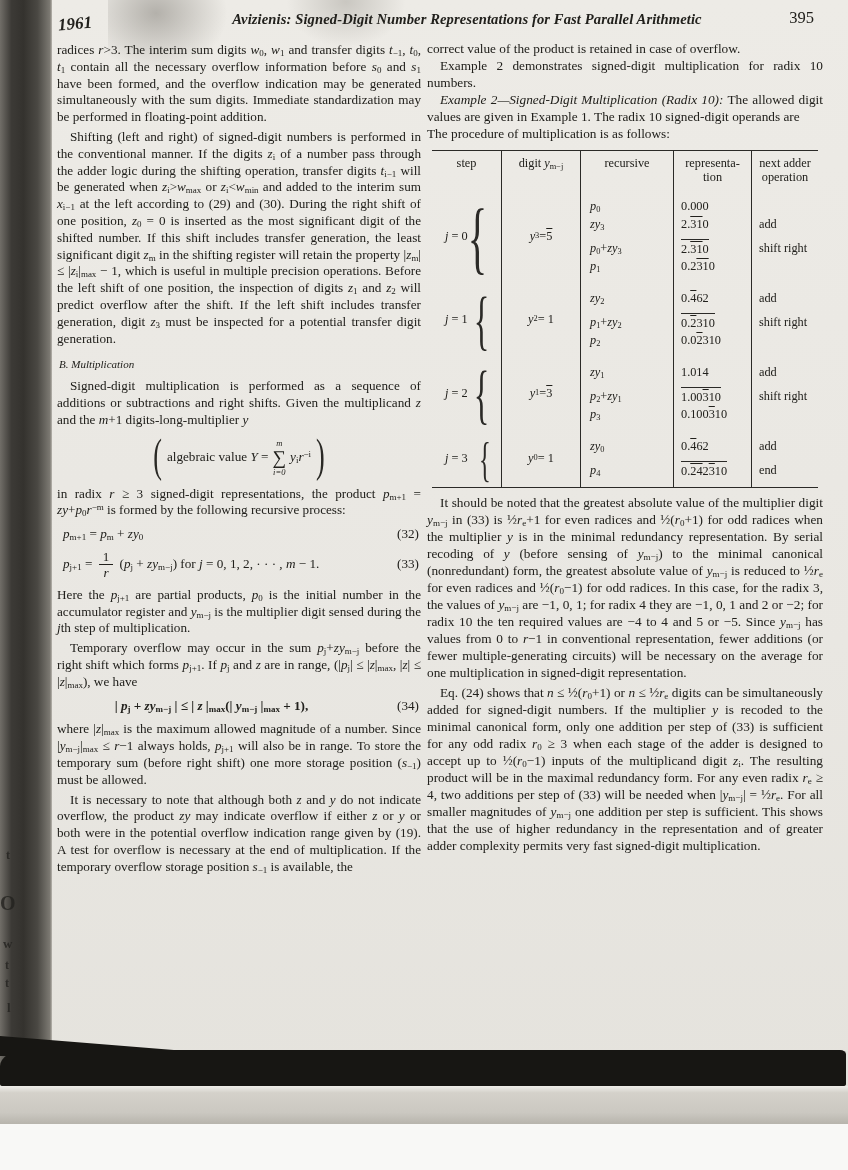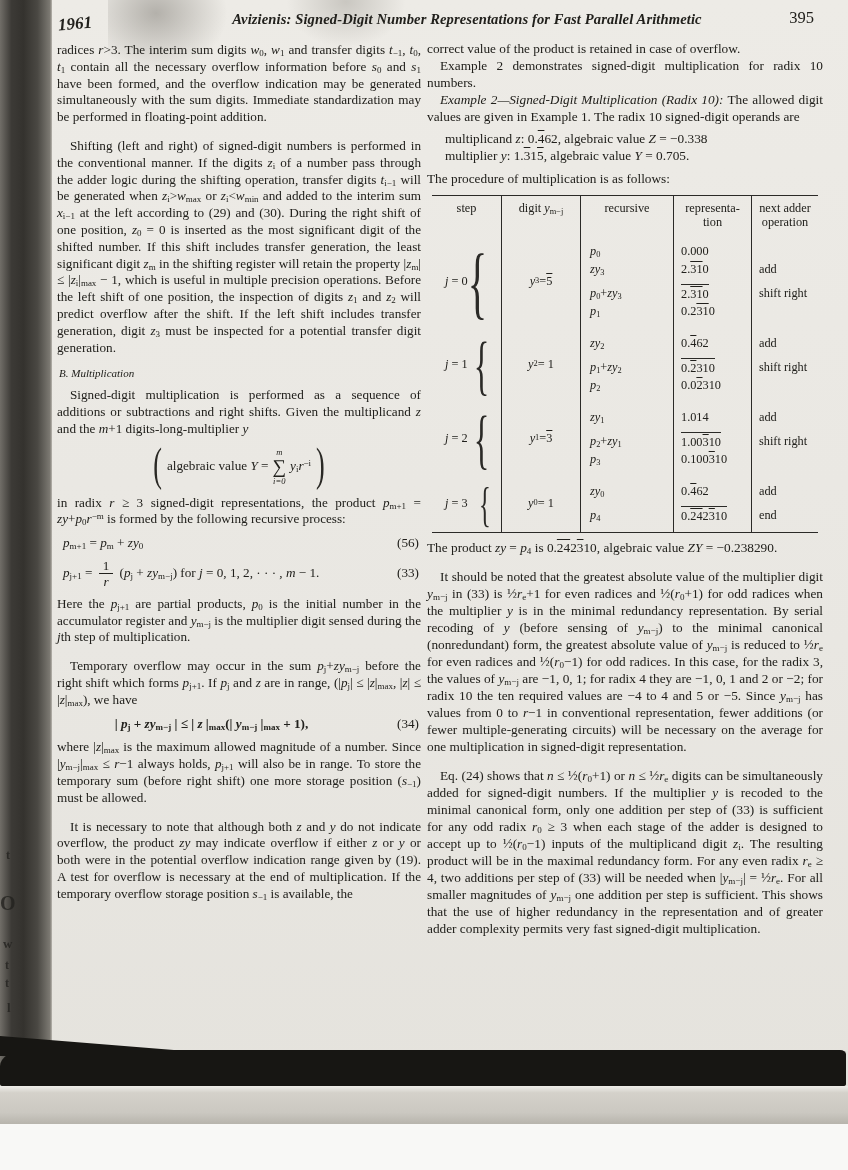--- a/index.html
+++ b/index.html
@@ -27,21 +27,21 @@
   .year{position:absolute;left:58px;top:14px;font-size:17px;font-style:italic;font-weight:bold;transform:rotate(-5deg);}
   .running-title{position:absolute;left:226px;top:11px;width:482px;text-align:center;
                  font-size:14.6px;font-style:italic;font-weight:bold;letter-spacing:.1px;}
   .pageno{position:absolute;right:34px;top:8px;font-size:16.5px;}
   
   .col{position:absolute;text-align:justify;}
   .col-left{left:57px;top:42px;width:364px;font-size:13.2px;line-height:16.8px;}
   .col-right{left:427px;top:40px;width:396px;font-size:13.3px;line-height:17px;}
   p{margin:0;}
   .ind{text-indent:13px;}
-  .sp{margin-top:12px;}
+  .sp{margin-top:3px;}
   .sec-head{font-style:italic;margin:9px 0 5px 2px;font-size:11px;}
   sub{font-size:68%;vertical-align:-0.25em;line-height:0;}
   sup{font-size:68%;vertical-align:0.5em;line-height:0;}
   .ov{text-decoration:overline;text-decoration-thickness:1px;}
   
   .eq{display:flex;justify-content:space-between;align-items:center;margin:7px 0;gap:31px;}
   .eq .body{margin-left:6px;}
   .eq .num{margin-right:2px;}
   .eq-center .body{margin:0 auto;font-weight:bold;}
   .frac{display:inline-block;text-align:center;vertical-align:middle;line-height:1.02;margin:0 3px;}
@@ -106,21 +106,21 @@
         <span class="lim">i=0</span>
       </span>
       <span><i>y</i><sub>i</sub><i>r</i><sup>−i</sup></span>
       <span class="bigparen">)</span>
     </div>
 
     <p>in radix <i>r</i> ≥ 3 signed-digit representations, the product <i>p</i><sub>m+1</sub> = <i>zy</i>+<i>p</i><sub>0</sub><i>r</i><sup>−m</sup> is formed by the following recursive process:</p>
 
     <div class="eq">
       <span class="body"><i>p</i><sub>m+1</sub> = <i>p</i><sub>m</sub> + <i>zy</i><sub>0</sub></span>
-      <span class="num">(56)</span>
+      <span class="num">(32)</span>
     </div>
 
     <div class="eq">
       <span class="body">
         <span><i>p</i><sub>j+1</sub> =</span>
         <span class="frac">
           <span class="top">1</span>
           <span class="bot"><i>r</i></span>
         </span>
         <span>(<i>p</i><sub>j</sub> + <i>zy</i><sub>m−j</sub>)  for  <i>j</i> = 0, 1, 2, · · · , <i>m</i> − 1.</span>
@@ -137,24 +137,20 @@
     </div>
 
     <p>where |<i>z</i>|<sub>max</sub> is the maximum allowed magnitude of a number. Since |<i>y</i><sub>m−j</sub>|<sub>max</sub> ≤ <i>r</i>−1 always holds, <i>p</i><sub>j+1</sub> will also be in range. To store the temporary sum (before right shift) one more storage position (<i>s</i><sub>−1</sub>) must be allowed.</p>
     <p class="ind sp">It is necessary to note that although both <i>z</i> and <i>y</i> do not indicate overflow, the product <i>zy</i> may indicate overflow if either <i>z</i> or <i>y</i> or both were in the potential overflow indication range given by (19). A test for overflow is necessary at the end of multiplication. If the temporary overflow storage position <i>s</i><sub>−1</sub> is available, the</p>
   </div>
 
   <div class="col col-right">
     <p>correct value of the product is retained in case of overflow.</p>
     <p class="ind">Example 2 demonstrates signed-digit multiplication for radix 10 numbers.</p>
     <p class="ind"><i>Example 2—Signed-Digit Multiplication (Radix 10):</i> The allowed digit values are given in Example 1. The radix 10 signed-digit operands are</p>
-    <div class="operands">
-      <div>multiplicand <i>z</i>:  0.<span class="ov">4</span>62,  algebraic value  <i>Z</i> = −0.338</div>
-      <div>multiplier <i>y</i>:  1.<span class="ov">3</span>1<span class="ov">5</span>,  algebraic value  <i>Y</i> = 0.705.</div>
-    </div>
     <p>The procedure of multiplication is as follows:</p>
 
     <div class="mtable">
       <div class="trow">
           <div class="th">
             <div>step</div>
           </div>
           <div class="th">
             <div>digit <i>y</i><sub>m−j</sub></div>
           </div>
@@ -255,21 +251,20 @@
               <div class="tline gap"><span class="rule-line" style="display: inline-block;">0.<span class="ov">24</span>2<span class="ov">3</span>10</span></div>
             </div>
             <div class="td o-cell">
               <div class="tline">add</div>
               <div class="tline gap">end</div>
             </div>
           </div>
         </div>
     </div>
 
-    <p>The product <i>zy</i> = <i>p</i><sub>4</sub> is 0.<span class="ov">24</span>2<span class="ov">3</span>10, algebraic value <i>ZY</i> = −0.238290.</p>
     <p class="ind sp">It should be noted that the greatest absolute value of the multiplier digit <i>y</i><sub>m−j</sub> in (33) is ½<i>r</i><sub>e</sub>+1 for even radices and ½(<i>r</i><sub>0</sub>+1) for odd radices when the multiplier <i>y</i> is in the minimal redundancy representation. By serial recoding of <i>y</i> (before sensing of <i>y</i><sub>m−j</sub>) to the minimal canonical (nonredundant) form, the greatest absolute value of <i>y</i><sub>m−j</sub> is reduced to ½<i>r</i><sub>e</sub> for even radices and ½(<i>r</i><sub>0</sub>−1) for odd radices. In this case, for the radix 3, the values of <i>y</i><sub>m−j</sub> are −1, 0, 1; for radix 4 they are −1, 0, 1 and 2 or −2; for radix 10 the ten required values are −4 to 4 and 5 or −5. Since <i>y</i><sub>m−j</sub> has values from 0 to <i>r</i>−1 in conventional representation, fewer additions (or fewer multiple-generating circuits) will be necessary on the average for one multiplication in signed-digit representation.</p>
     <p class="ind sp">Eq. (24) shows that <i>n</i> ≤ ½(<i>r</i><sub>0</sub>+1) or <i>n</i> ≤ ½<i>r</i><sub>e</sub> digits can be simultaneously added for signed-digit numbers. If the multiplier <i>y</i> is recoded to the minimal canonical form, only one addition per step of (33) is sufficient for any odd radix <i>r</i><sub>0</sub> ≥ 3 when each stage of the adder is designed to accept up to ½(<i>r</i><sub>0</sub>−1) inputs of the multiplicand digit <i>z</i><sub>i</sub>. The resulting product will be in the maximal redundancy form. For any even radix <i>r</i><sub>e</sub> ≥ 4, two additions per step of (33) will be needed when |<i>y</i><sub>m−j</sub>| = ½<i>r</i><sub>e</sub>. For all smaller magnitudes of <i>y</i><sub>m−j</sub> one addition per step is sufficient. This shows that the use of higher redundancy in the representation and of greater adder complexity permits very fast signed-digit multiplication.</p>
   </div>
 
   <div class="black-band"></div>
   <div class="gray-strip"></div>
   <div class="white-bottom"></div>
 </div>
 
 </body></html>

